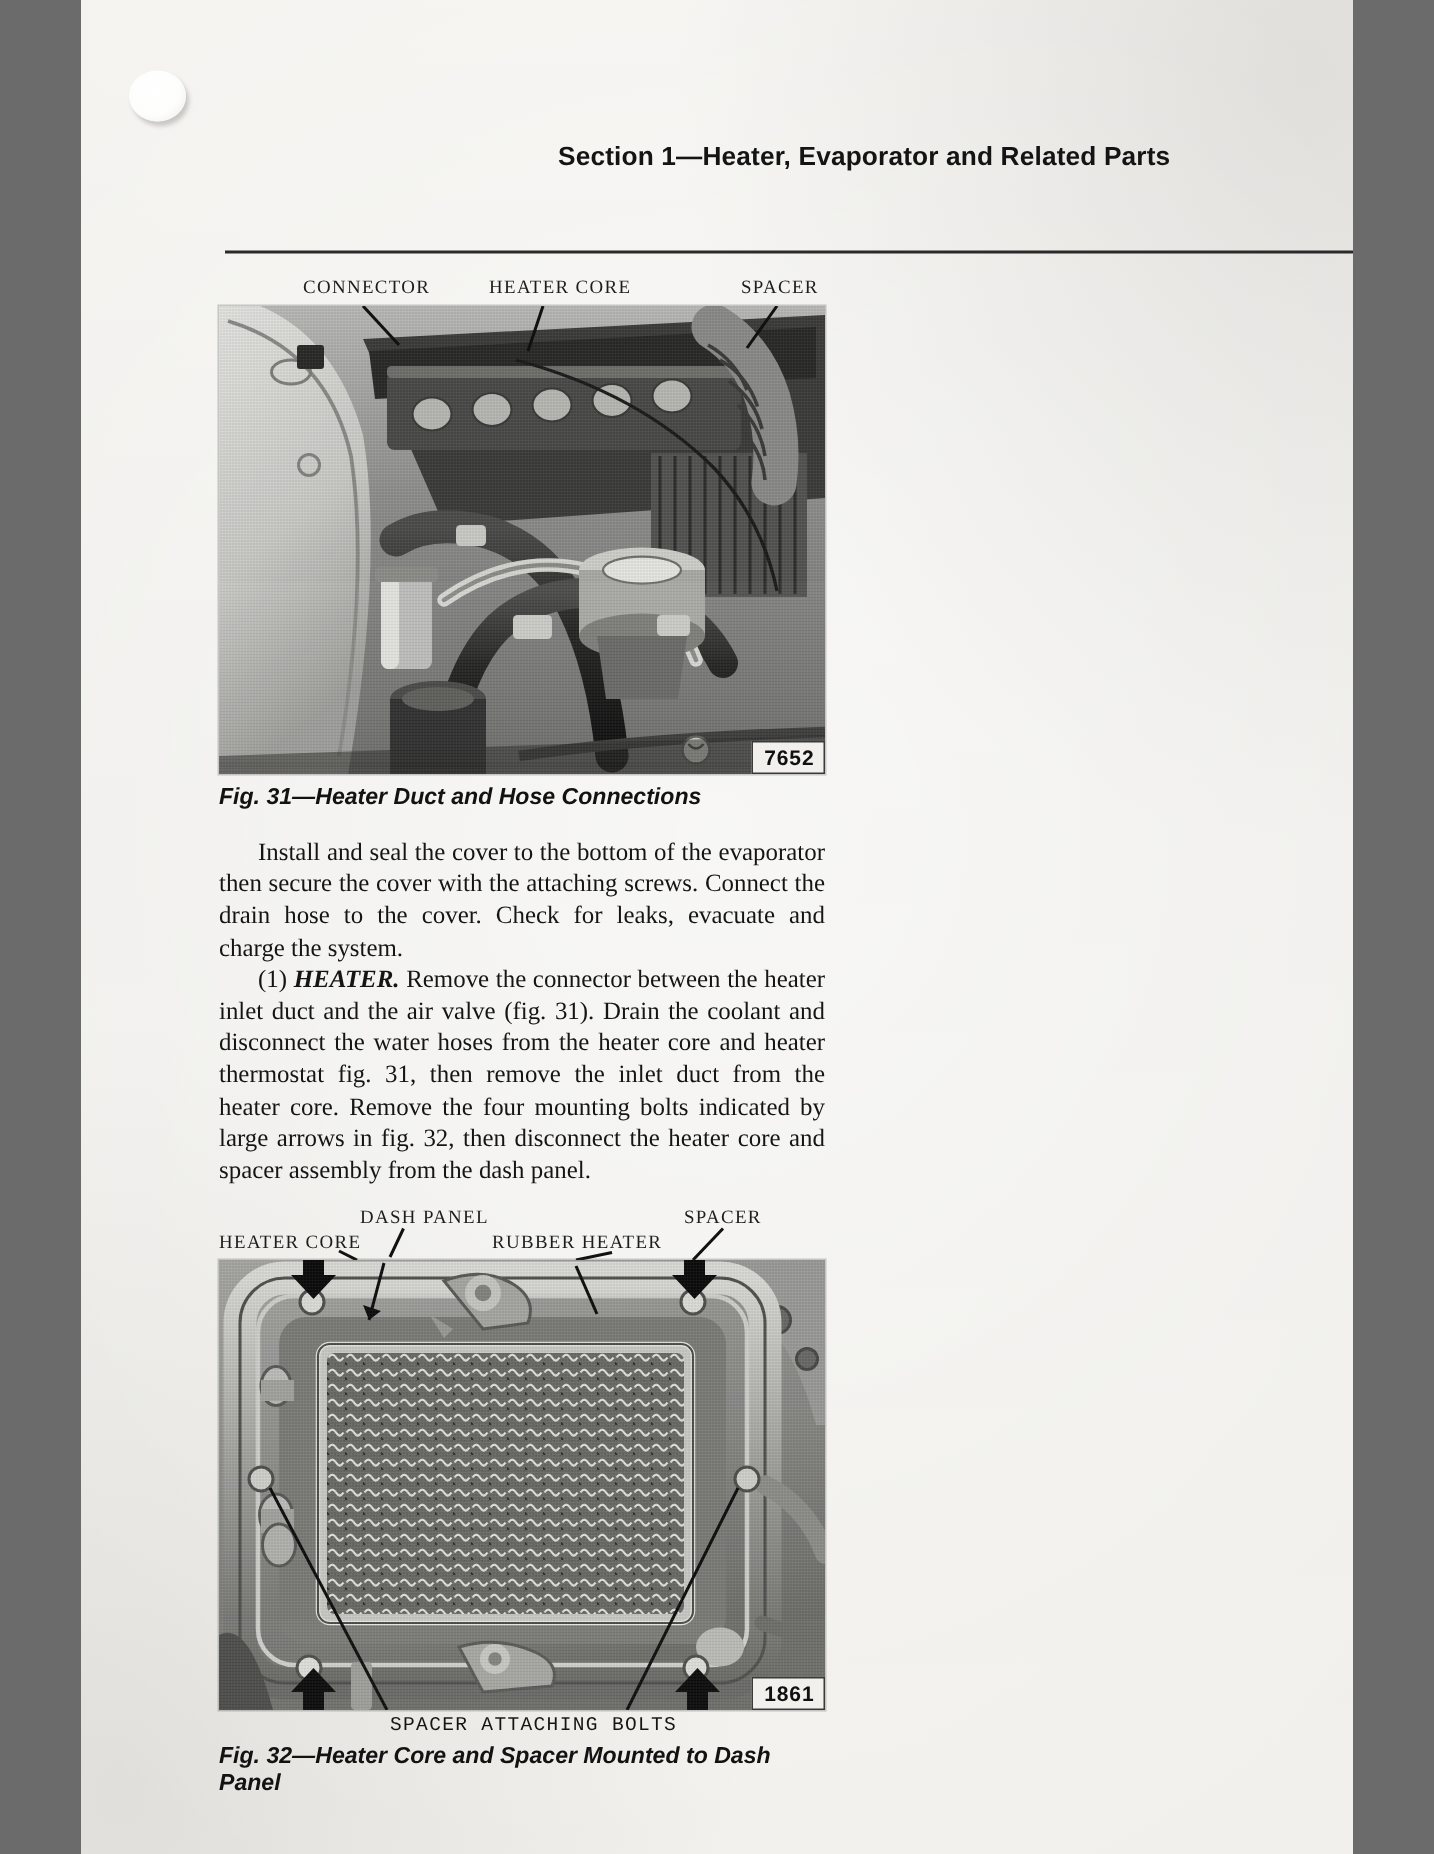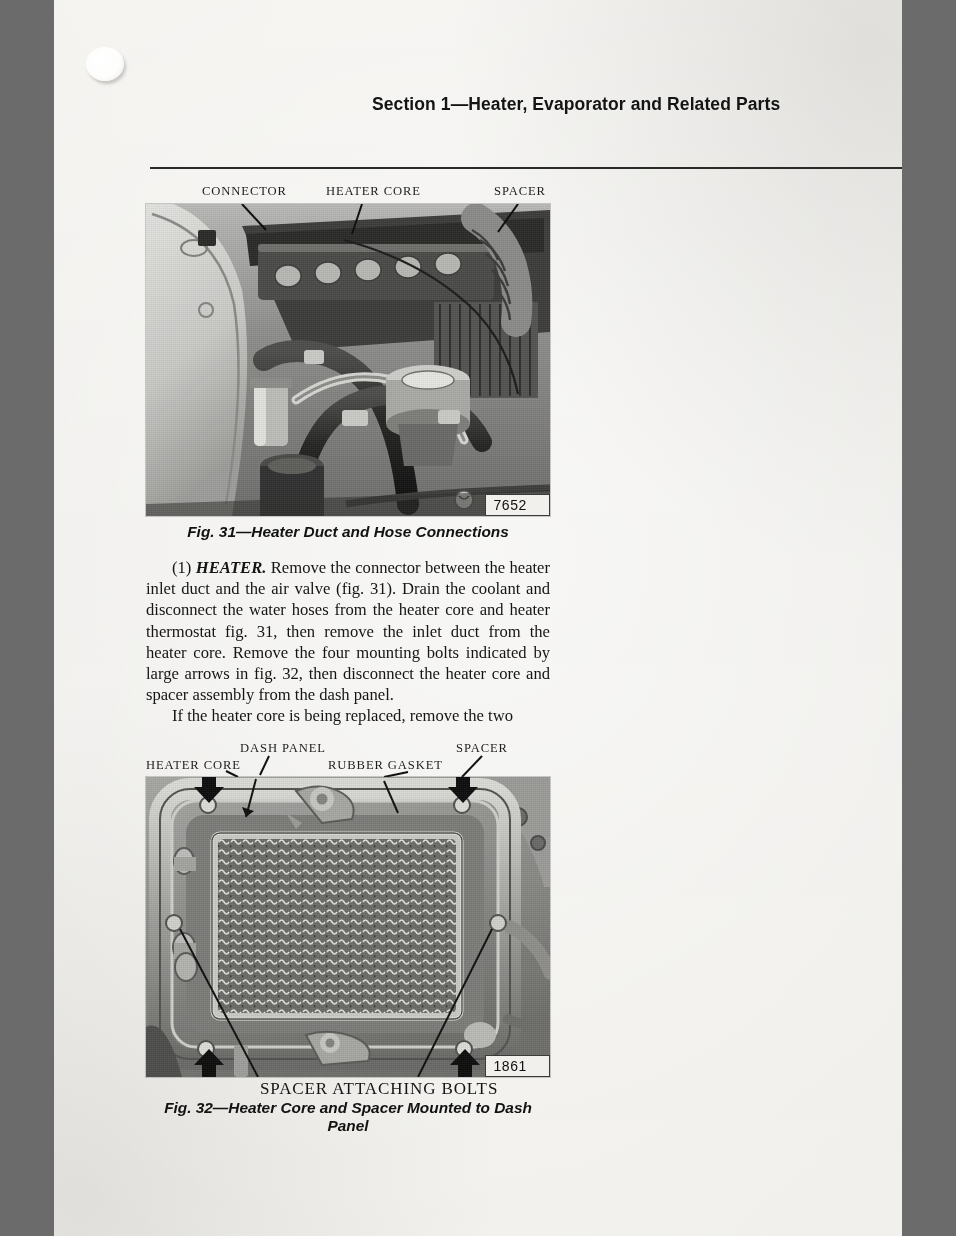--- a/index.html
+++ b/index.html
@@ -137,29 +137,29 @@
       repeating-linear-gradient(0deg, rgba(255,255,255,0.07) 0 1px, rgba(0,0,0,0.07) 1px 2px),
       repeating-linear-gradient(90deg, rgba(255,255,255,0.05) 0 1px, rgba(0,0,0,0.05) 1px 2px);
     pointer-events: none;
   }
   .photo-number {
     position: absolute;
     right: 0; bottom: 0;
     background: #f1f0ec;
     color: #101010;
     font-family: "Liberation Sans", "DejaVu Sans", sans-serif;
-    font-weight: normal;
+    font-weight: bold;
     font-size: 14px;
     letter-spacing: 0.6px;
-    padding: 2px 22px 2px 7px;
+    padding: 2px 6px 2px 7px;
     border: 1px solid #3a3a3a;
   }
   .fig-caption {
     margin-top: 7px;
-    text-align: center;
+    text-align: left;
     font-family: "Liberation Sans", "DejaVu Sans", sans-serif;
     font-style: italic;
     font-weight: bold;
     font-size: 15.4px;
     color: #121212;
   }
 </style>
 </head>
 <body>
 
@@ -309,35 +309,35 @@
           <line x1="372" y1="0" x2="352" y2="28" stroke="#111" stroke-width="2"></line>
         </svg>
 
         <div class="photo-number">7652</div>
       </div>
 
       <div class="fig-caption">Fig. 31—Heater Duct and Hose Connections</div>
     </div>
 
     <div style="height:16px;"></div>
+    <p class="body">Install and seal the cover to the bottom of the evaporator then secure the cover with the attaching screws. Connect the drain hose to the cover. Check for leaks, evacuate and charge the system.</p>
 
 
     <p class="body">
       <span>(1)</span>
       <span class="ital">HEATER.</span>
       <span>Remove the connector between the heater inlet duct and the air valve (fig. 31). Drain the coolant and disconnect the water hoses from the heater core and heater thermostat fig. 31, then remove the inlet duct from the heater core. Remove the four mounting bolts indicated by large arrows in fig. 32, then disconnect the heater core and spacer assembly from the dash panel.</span>
     </p>
 
-    <p class="body">If the heater core is being replaced, remove the two</p>
 
     <div class="figure" style="margin-top:12px;">
       <div class="callouts" style="height:38px;">
         <span class="callout" style="left:0px;   top:19px;">HEATER CORE</span>
         <span class="callout" style="left:94px;  top:2px;">DASH PANEL</span>
-        <span class="callout" style="left:182px; top:19px;">RUBBER GASKET</span>
+        <span class="callout" style="left:182px; top:19px;">RUBBER HEATER</span>
         <span class="callout" style="left:310px; top:2px;">SPACER</span>
         <svg width="404" height="38" style="position:absolute; left:0; top:0;" aria-hidden="true">
           <line x1="123" y1="17" x2="114" y2="36" stroke="#111" stroke-width="2"></line>
           <line x1="262" y1="33" x2="238" y2="38" stroke="#111" stroke-width="2"></line>
           <line x1="336" y1="17" x2="316" y2="38" stroke="#111" stroke-width="2"></line>
           <line x1="80" y1="32" x2="92" y2="38" stroke="#111" stroke-width="2"></line>
         </svg>
       </div>
 
       <div class="photo" style="width:404px; height:300px;">
@@ -433,20 +433,20 @@
             <line x1="238" y1="4" x2="252" y2="36"></line>
           </g>
 
           <path d="M 100 40 L 96 30 L 108 34 Z" fill="#0e0e0e"></path>
         </svg>
         <div class="grain"></div>
         <div class="photo-number">1861</div>
       </div>
 
       <div style="position:relative; height:20px;">
-        <span class="callout" style="position:absolute; left:114px; top:2px; font-family:Liberation Serif, serif; font-size:17px; letter-spacing:0.9px;">SPACER ATTACHING BOLTS</span>
+        <span class="callout" style="position:absolute; left:114px; top:2px; font-family:Liberation Mono, monospace; font-size:13px; letter-spacing:0.9px;">SPACER ATTACHING BOLTS</span>
       </div>
 
       <div class="fig-caption" style="margin-top:2px;">Fig. 32—Heater Core and Spacer Mounted to Dash Panel</div>
     </div>
   </div>
 
 </div>
 
 </body></html>

